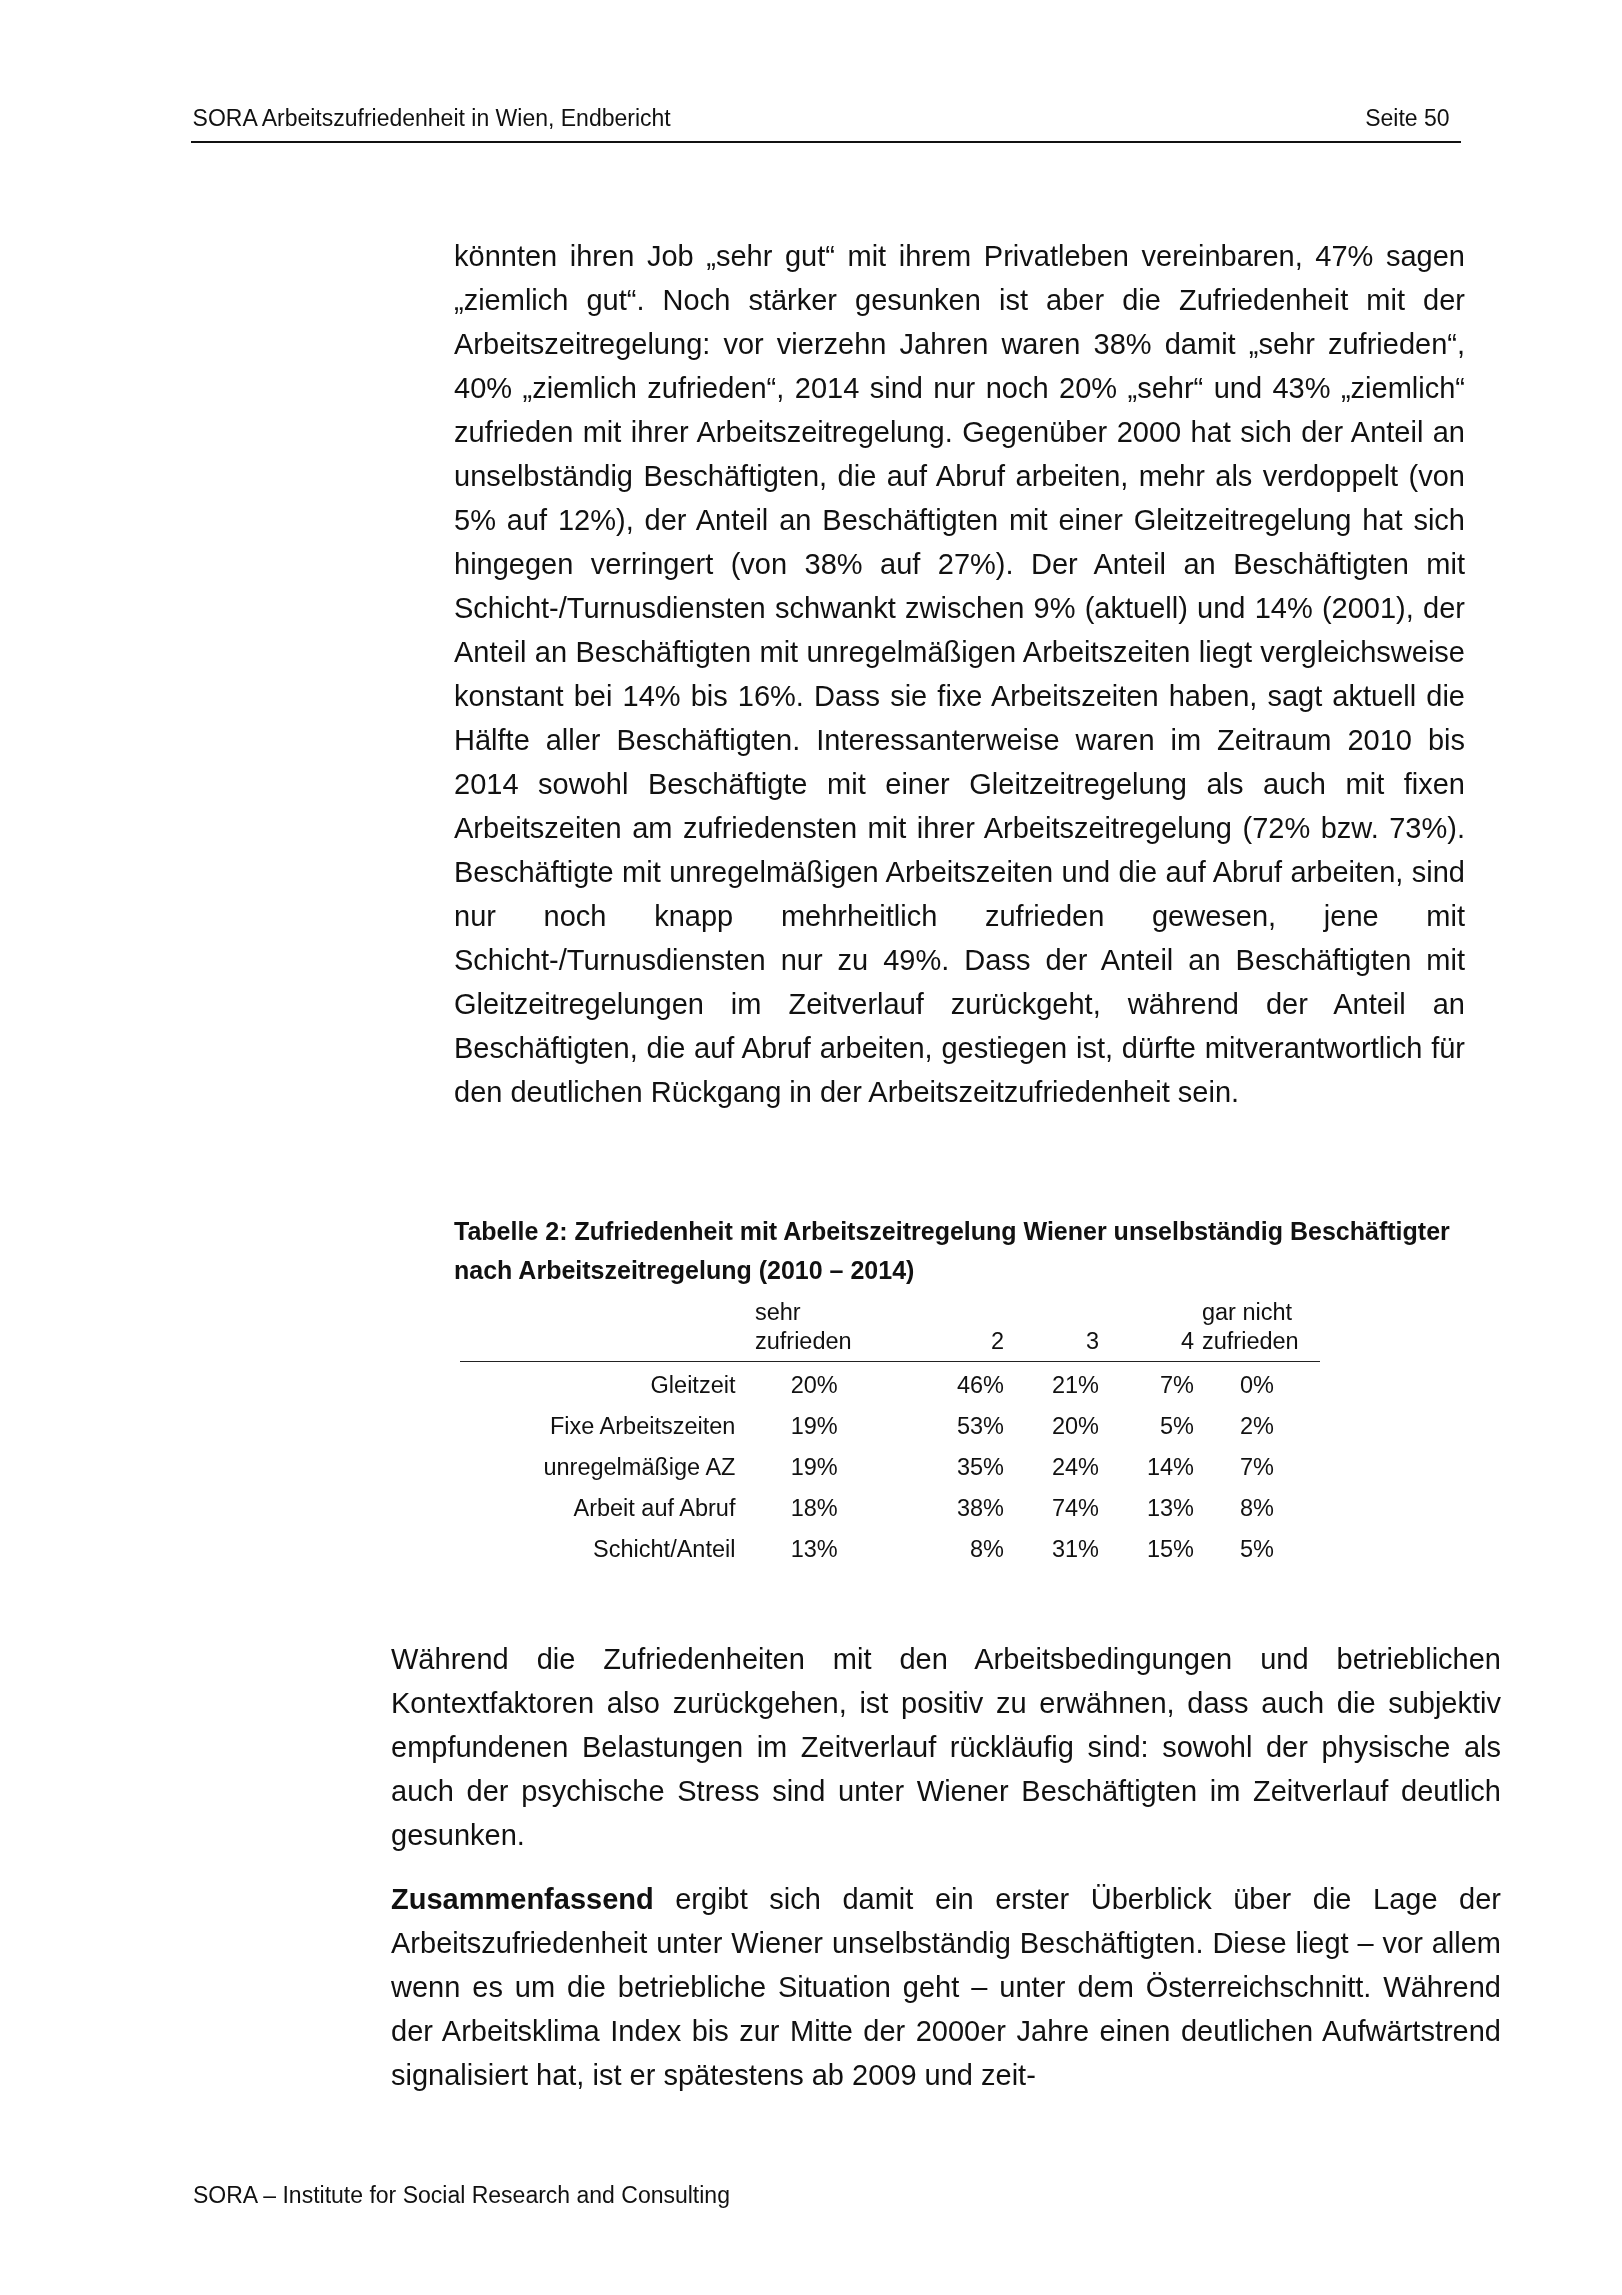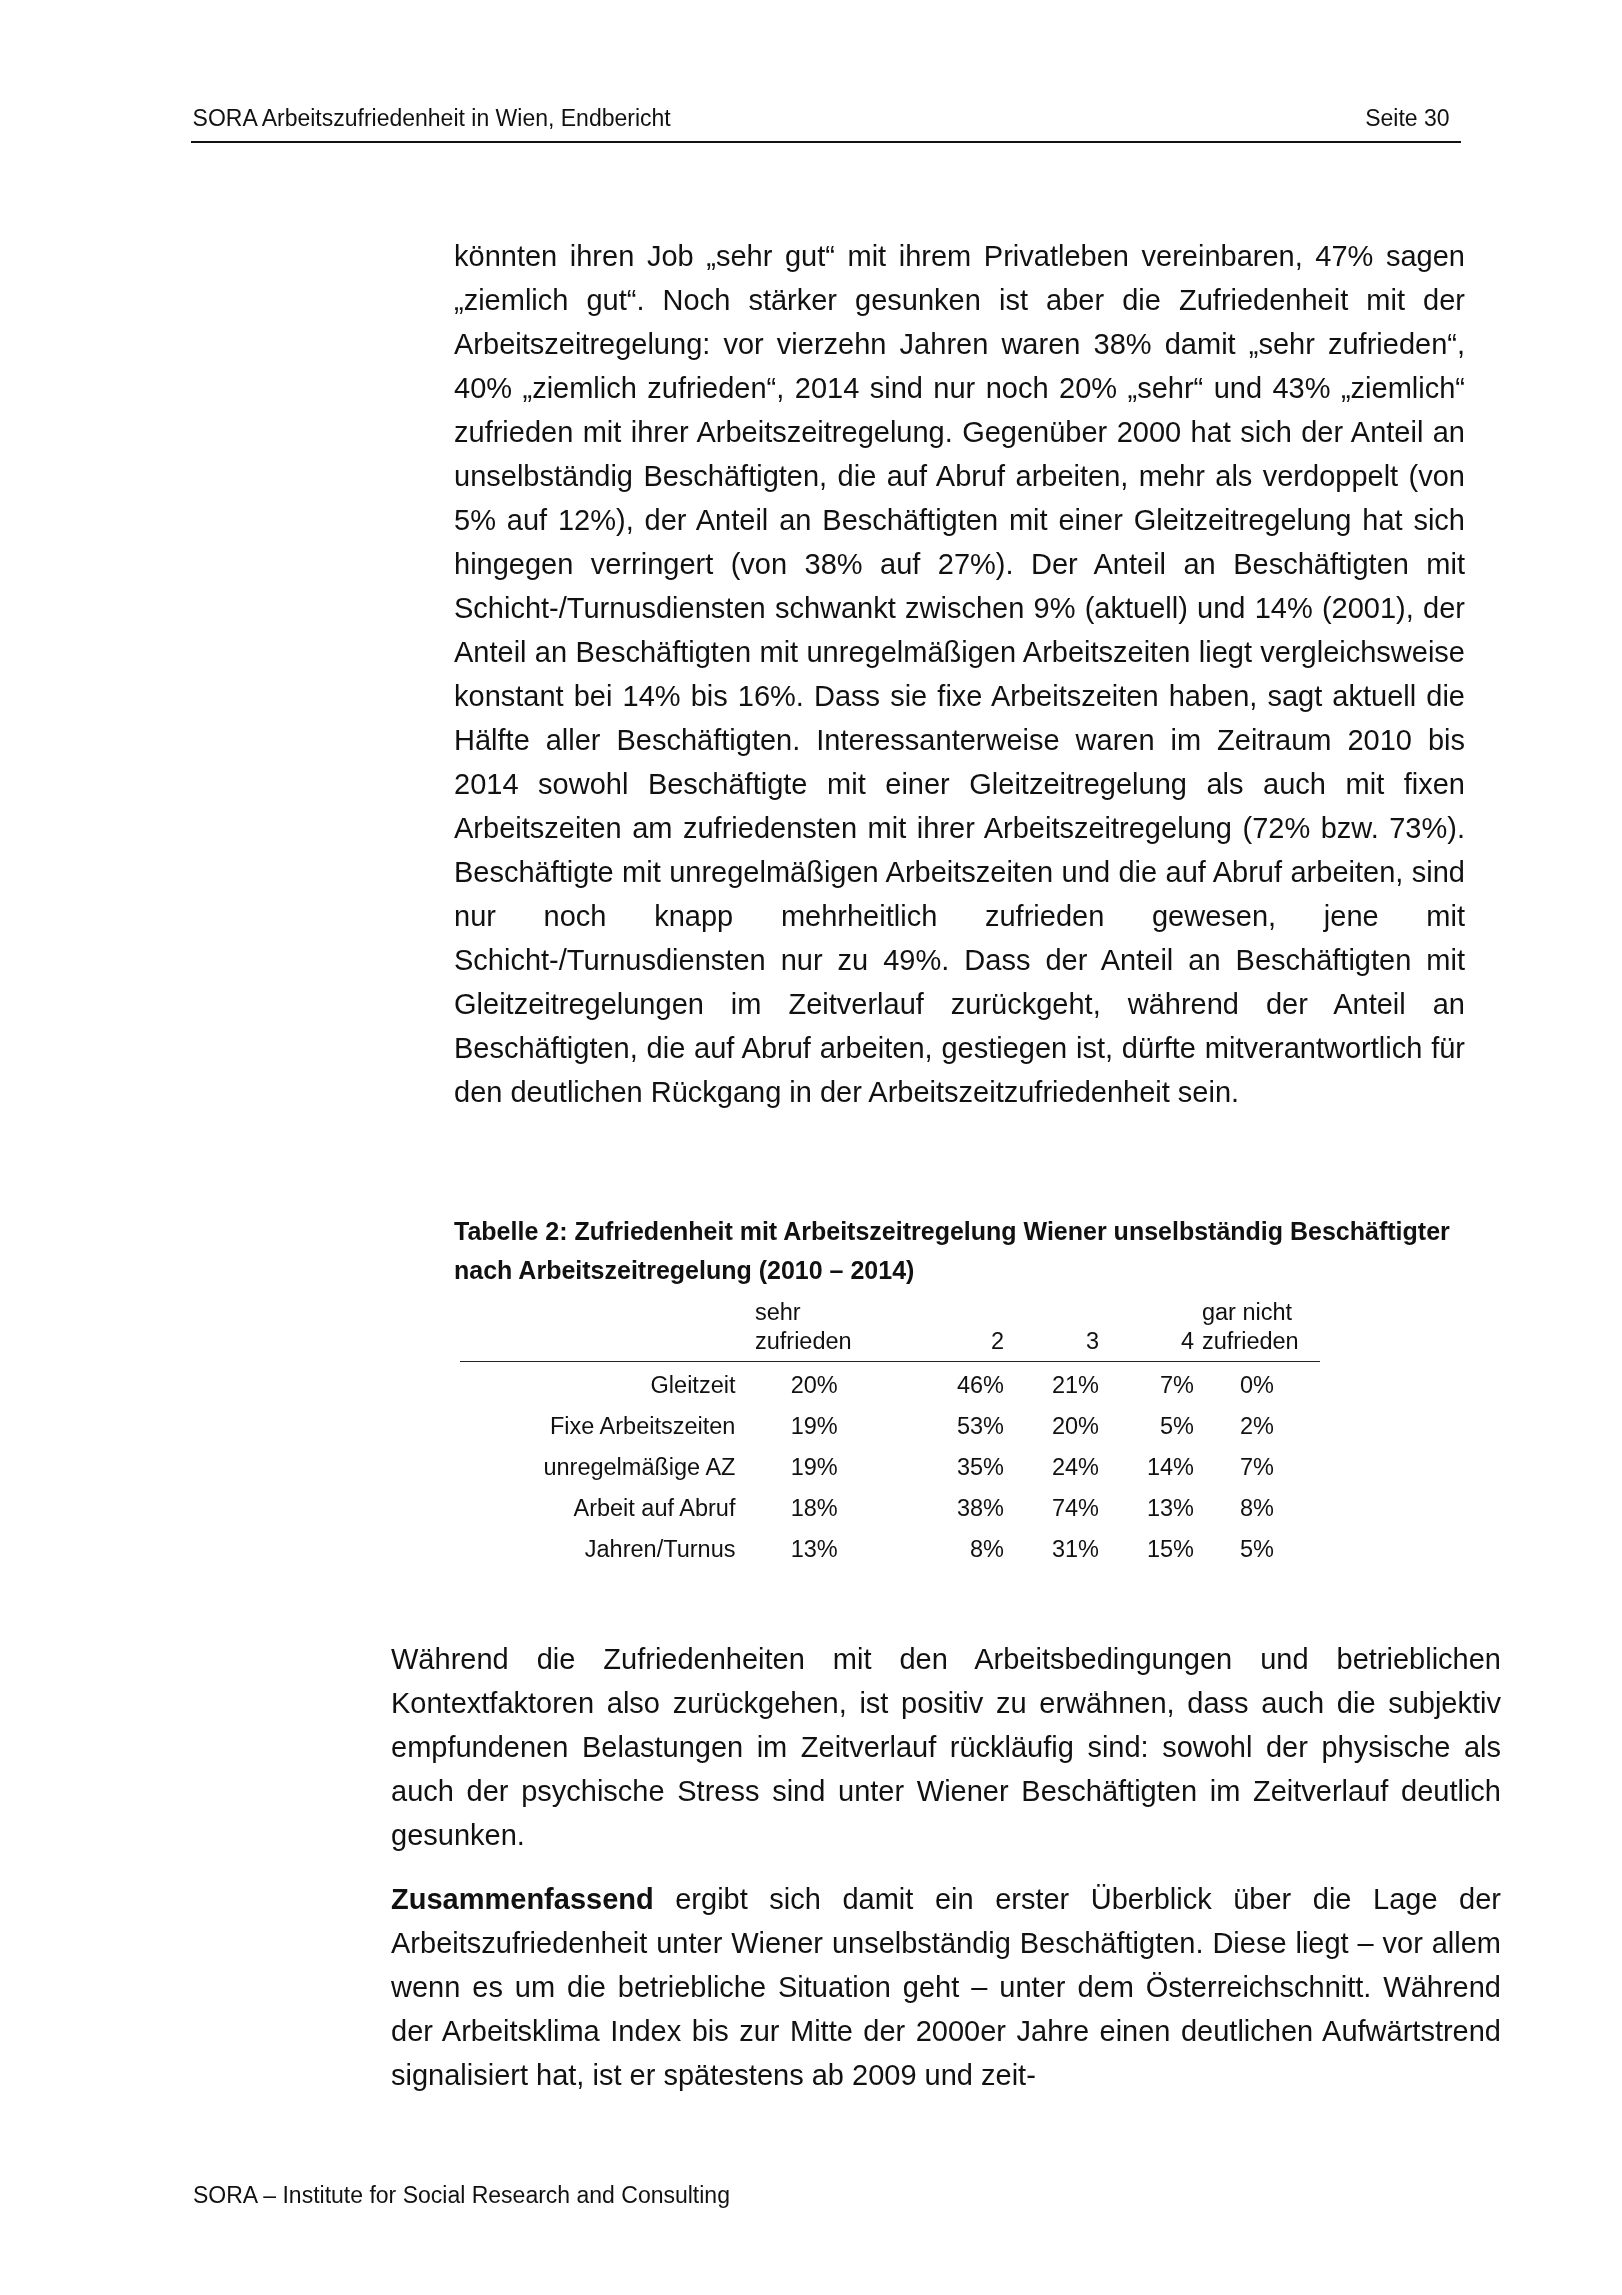--- a/index.html
+++ b/index.html
@@ -60,21 +60,21 @@
   .footer {
     position: absolute; left: 193px; top: 2179px;
     font-size: 23px; line-height: 32px;
   }
 </style>
 </head>
 <body>
 
 <div class="header">
   <span class="left">SORA Arbeitszufriedenheit in Wien, Endbericht</span>
-  <span class="right">Seite 30</span>
+  <span class="right">Seite 50</span>
 </div>
 
 <div class="para-indented">
   <p class="body-text">könnten ihren Job „sehr gut“ mit ihrem Privatleben vereinbaren, 47% sagen „ziemlich gut“. Noch stärker gesunken ist aber die Zufriedenheit mit der Arbeitszeitregelung: vor vierzehn Jahren waren 38% damit „sehr zufrieden“, 40% „ziemlich zufrieden“, 2014 sind nur noch 20% „sehr“ und 43% „ziemlich“ zufrieden mit ihrer Arbeitszeitregelung. Gegenüber 2000 hat sich der Anteil an unselbständig Beschäftigten, die auf Abruf arbeiten, mehr als verdoppelt (von 5% auf 12%), der Anteil an Beschäftigten mit einer Gleitzeitregelung hat sich hingegen verringert (von 38% auf 27%). Der Anteil an Beschäftigten mit Schicht-/Turnusdiensten schwankt zwischen 9% (aktuell) und 14% (2001), der Anteil an Beschäftigten mit unregelmäßigen Arbeitszeiten liegt vergleichsweise konstant bei 14% bis 16%. Dass sie fixe Arbeitszeiten haben, sagt aktuell die Hälfte aller Beschäftigten. Interessanterweise waren im Zeitraum 2010 bis 2014 sowohl Beschäftigte mit einer Gleitzeitregelung als auch mit fixen Arbeitszeiten am zufriedensten mit ihrer Arbeitszeitregelung (72% bzw. 73%). Beschäftigte mit unregelmäßigen Arbeitszeiten und die auf Abruf arbeiten, sind nur noch knapp mehrheitlich zufrieden gewesen, jene mit Schicht-/Turnusdiensten nur zu 49%. Dass der Anteil an Beschäftigten mit Gleitzeitregelungen im Zeitverlauf zurückgeht, während der Anteil an Beschäftigten, die auf Abruf arbeiten, gestiegen ist, dürfte mitverantwortlich für den deutlichen Rückgang in der Arbeitszeitzufriedenheit sein.</p>
 </div>
 
 <p class="table-caption">Tabelle 2: Zufriedenheit mit Arbeitszeitregelung Wiener unselbständig Beschäftigter nach Arbeitszeitregelung (2010 – 2014)</p>
 
 <table class="data-table">
   <thead>
@@ -120,21 +120,21 @@
     </tr>
     <tr>
       <td class="col-label">Arbeit auf Abruf</td>
       <td class="col-c1">18%</td>
       <td class="col-c2">38%</td>
       <td class="col-c3">74%</td>
       <td class="col-c4">13%</td>
       <td class="col-c5">8%</td>
     </tr>
     <tr>
-      <td class="col-label">Jahren/Turnus</td>
+      <td class="col-label">Schicht/Anteil</td>
       <td class="col-c1">13%</td>
       <td class="col-c2">8%</td>
       <td class="col-c3">31%</td>
       <td class="col-c4">15%</td>
       <td class="col-c5">5%</td>
     </tr>
   </tbody>
 </table>
 
 <div class="para-full para-1">

